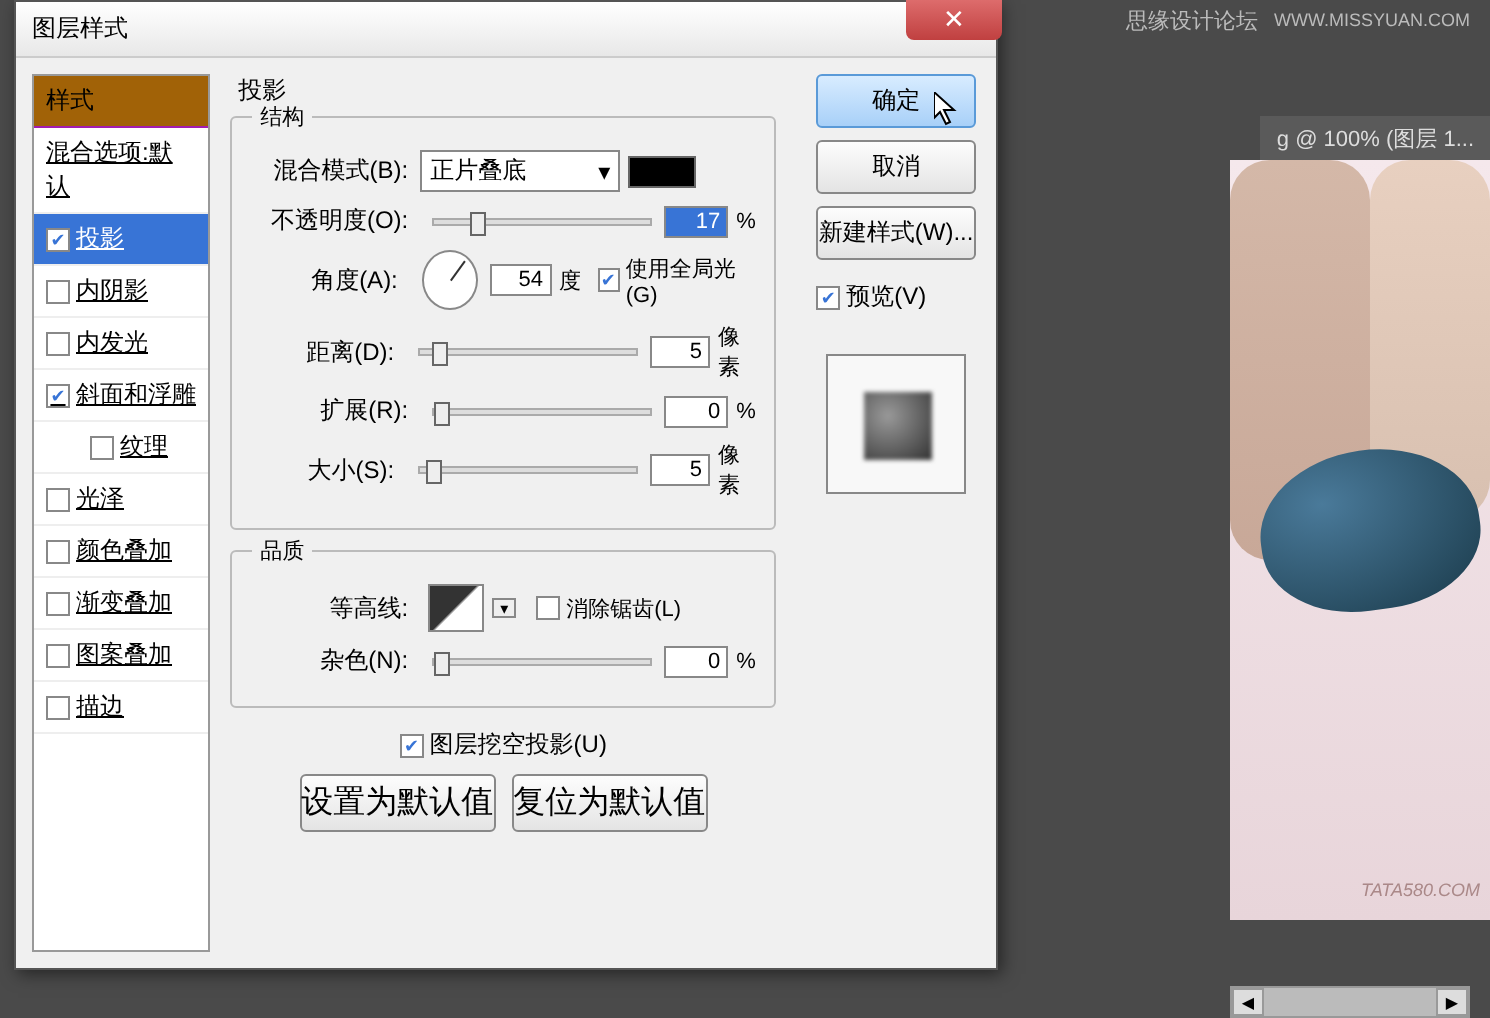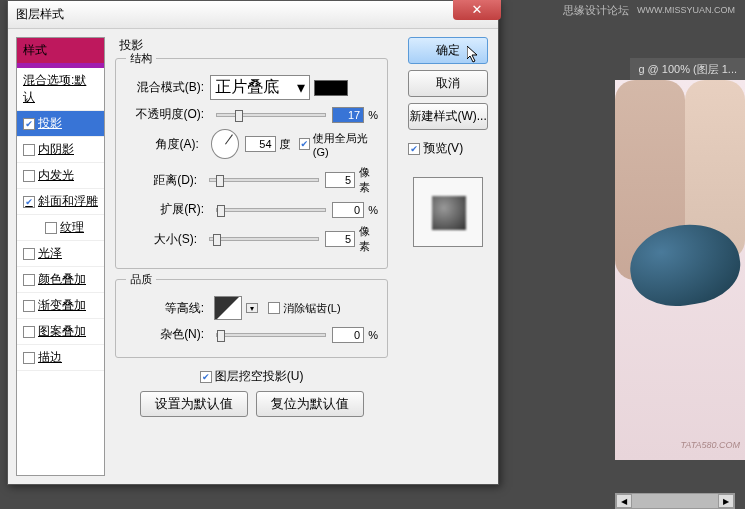--- a/index.html
+++ b/index.html
@@ -9,44 +9,44 @@
 .bgimg { position: absolute; top: 80px; right: 0; width: 130px; height: 380px; background: linear-gradient(180deg, #f5e8ec 0%, #e8d5da 100%); overflow: hidden; }
 .bgimg .heart { position: absolute; top: 145px; right: 5px; width: 110px; height: 80px; background: radial-gradient(ellipse at 30% 30%, #4a7a9a, #1a3a4a); border-radius: 50% 50% 45% 45%; transform: rotate(-8deg); }
 .bgimg .person1 { position: absolute; top: 0; left: 0; width: 70px; height: 200px; background: linear-gradient(#d4b8a8, #c8a898); border-radius: 20px; }
 .bgimg .person2 { position: absolute; top: 0; right: 0; width: 60px; height: 180px; background: linear-gradient(#e8d0c0, #d8c0b0); border-radius: 20px; }
 .bgimg .watermark { position: absolute; bottom: 10px; right: 5px; font-size: 9px; color: #a88; font-style: italic; }
 .dialog { position: absolute; top: 0; left: 7px; width: 492px; height: 485px; background: #f0f0f0; border: 1px solid #555; box-shadow: 2px 2px 8px rgba(0,0,0,0.5); }
 .titlebar { height: 28px; background: linear-gradient(#fff, #e8e8e8); border-bottom: 1px solid #ccc; display: flex; align-items: center; padding: 0 8px; font-size: 12px; position: relative; }
 .closebtn { position: absolute; right: -3px; top: -3px; width: 48px; height: 22px; background: linear-gradient(#e07070, #c04040); border-radius: 0 0 4px 4px; color: #fff; display: flex; align-items: center; justify-content: center; font-size: 13px; }
 .dlgbody { display: flex; height: calc(100% - 28px); }
 .leftcol { width: 122px; border: 1px solid #999; margin: 8px 0 8px 8px; background: #fff; }
-.lefthdr { background: #be185d; padding: 4px 6px; font-size: 12px; border-bottom: 5px solid #a21caf; }
+.lefthdr { background: #a16207; padding: 4px 6px; font-size: 12px; border-bottom: 1px solid #a21caf; }
 .styleitem { padding: 4px 6px; font-size: 12px; border-bottom: 1px solid #eee; display: flex; align-items: center; gap: 3px; cursor: pointer; text-decoration: underline; }
 .styleitem.sel { background: #3874d6; color: #fff; }
 .styleitem.sub { padding-left: 28px; }
 .cb { width: 12px; height: 12px; border: 1px solid #888; background: #fff; display: inline-flex; align-items: center; justify-content: center; font-size: 9px; color: #3874d6; }
 .cb.on::before { content: "✔"; }
 .midcol { flex: 1; padding: 8px 10px; }
 .panelttl { font-size: 12px; margin-bottom: 4px; padding-left: 4px; }
 .group { border: 1px solid #bbb; border-radius: 3px; padding: 10px 8px 8px; margin-bottom: 10px; position: relative; background: #f0f0f0; }
 .group .glabel { position: absolute; top: -8px; left: 10px; background: #f0f0f0; padding: 0 4px; font-size: 11px; }
 .row { display: flex; align-items: center; margin: 6px 0; font-size: 12px; }
 .rlabel { width: 80px; text-align: right; margin-right: 6px; }
-.select { border: 1px solid #888; background: #fff; padding: 1px 4px; width: 100px; font-size: 16px; display: flex; justify-content: space-between; align-items: center; }
+.select { border: 1px solid #888; background: #fff; padding: 1px 4px; width: 100px; font-size: 12px; display: flex; justify-content: space-between; align-items: center; }
 .swatch { width: 34px; height: 16px; background: #000; border: 1px solid #666; margin-left: 4px; }
 .slider { flex: 0 0 110px; height: 4px; background: #ddd; border: 1px solid #aaa; position: relative; margin: 0 6px; }
 .slider .thumb { position: absolute; top: -4px; width: 8px; height: 12px; background: #eee; border: 1px solid #666; }
 .numbox { width: 32px; border: 1px solid #888; padding: 1px 3px; font-size: 11px; text-align: right; background: #fff; }
 .numbox.sel { background: #3874d6; color: #fff; }
 .unit { margin-left: 4px; font-size: 11px; }
 .angle { width: 30px; height: 30px; border: 1px solid #888; border-radius: 50%; background: #fff; position: relative; margin: 0 6px; }
 .angle::after { content: ""; position: absolute; top: 50%; left: 50%; width: 12px; height: 1px; background: #333; transform-origin: 0 0; transform: rotate(-54deg); }
 .contour { width: 28px; height: 24px; border: 1px solid #888; background: linear-gradient(135deg, #333 0%, #333 48%, #fff 52%, #fff 100%); margin: 0 4px; }
 .darr { width: 12px; height: 10px; border: 1px solid #888; background: #eee; font-size: 8px; display: flex; align-items: center; justify-content: center; }
-.btn { border: 1px solid #888; background: linear-gradient(#fdfdfd, #e4e4e4); padding: 3px 14px; font-size: 13px; border-radius: 3px; cursor: pointer; }
+.btn { border: 1px solid #888; background: linear-gradient(#fdfdfd, #e4e4e4); padding: 3px 0; font-size: 16px; border-radius: 3px; cursor: pointer; }
 .btnrow { display: flex; gap: 8px; justify-content: center; margin-top: 4px; }
 .rightcol { width: 130px; padding: 8px 10px; display: flex; flex-direction: column; gap: 6px; }
 .rbtn { border: 1px solid #888; background: linear-gradient(#fdfdfd, #e4e4e4); padding: 4px 0; font-size: 12px; border-radius: 3px; text-align: center; cursor: pointer; display:flex; align-items:center; justify-content:center; gap:4px;}
 .rbtn.primary { background: linear-gradient(#d8ecff, #a8d0f8); border-color: #5a9ad8; }
 .preview { width: 70px; height: 70px; border: 1px solid #888; background: #f8f8f8; margin: 8px auto 0; position: relative; }
 .preview::after { content: ""; position: absolute; top: 18px; left: 18px; width: 34px; height: 34px; background: radial-gradient(circle at 35% 35%, #999, #333); filter: blur(1px); }
 .cursor { position:absolute; width:0;height:0; pointer-events:none;}
 .cursor svg{position:absolute;top:0;left:0;}
 .scrollbar{position:absolute;bottom:0;right:10px;left:615px;height:16px;background:#ccc;border:1px solid #999;display:flex;}
 .sbarr{width:16px;background:#ddd;border:1px solid #999;font-size:8px;display:flex;align-items:center;justify-content:center}

